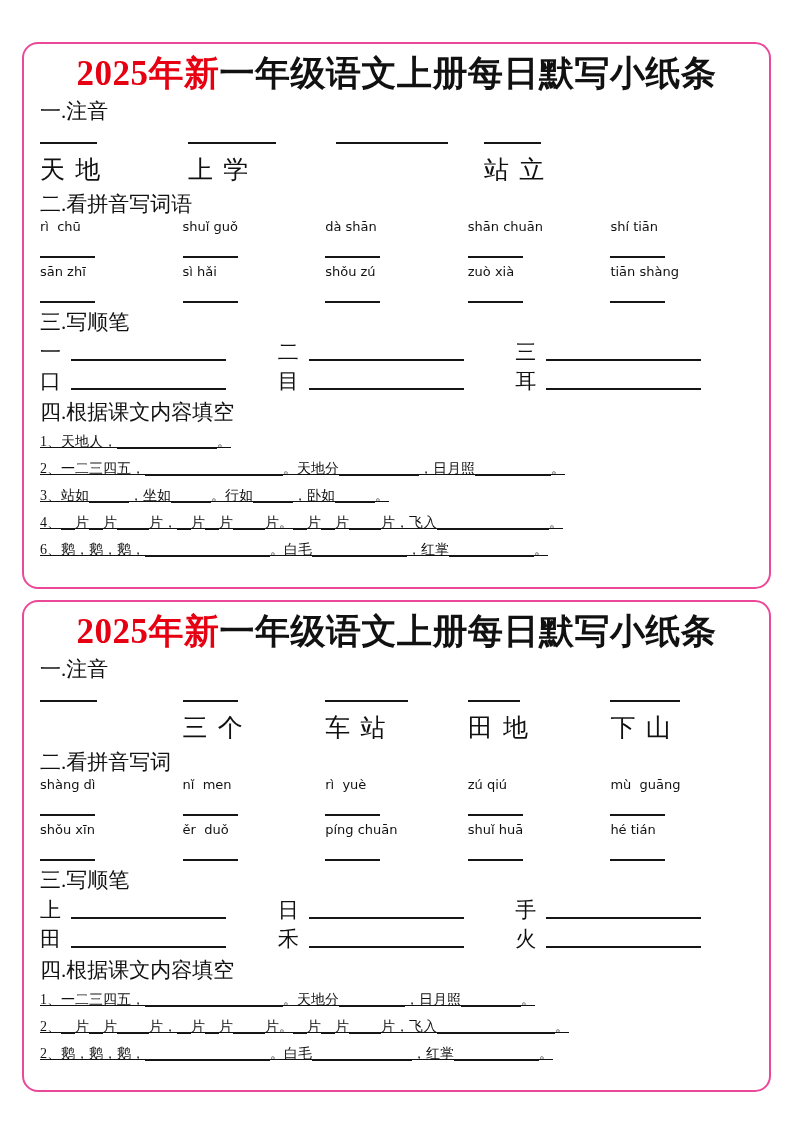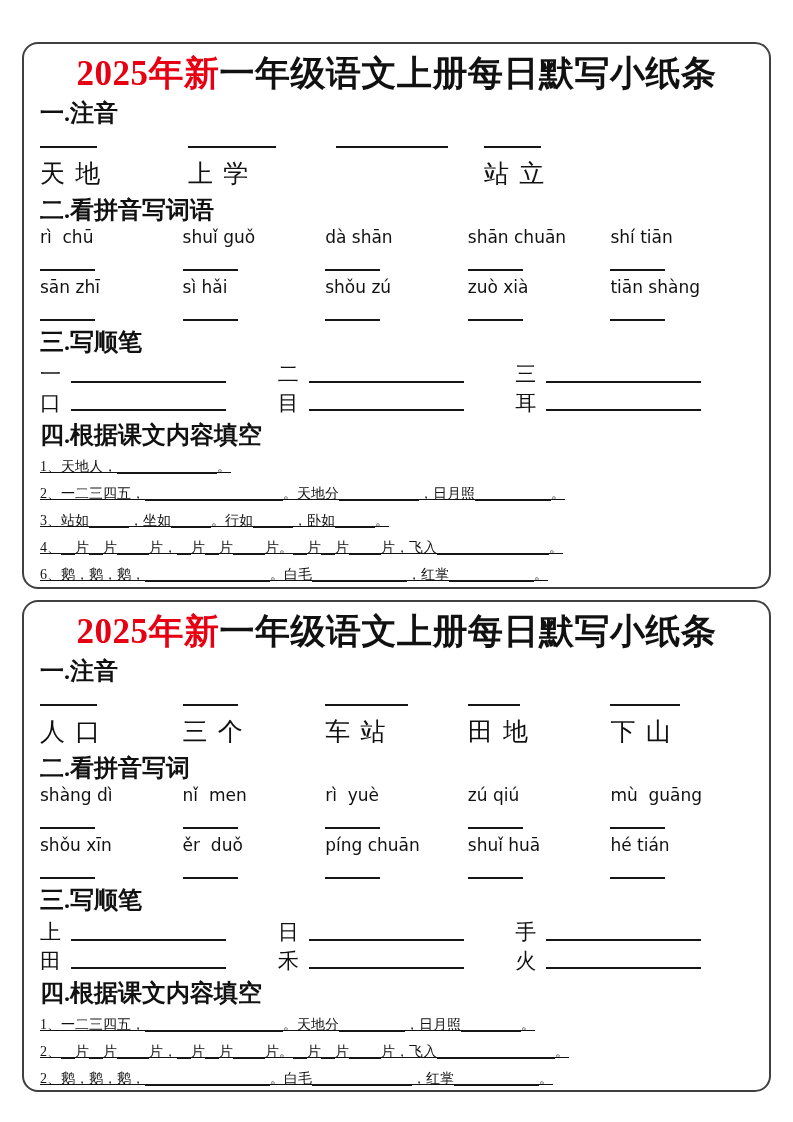--- a/index.html
+++ b/index.html
@@ -9,64 +9,64 @@
     width: 793px; height: 1122px;
     background: #ffffff;
     color: var(--ink);
     font-family: "Liberation Serif", "DejaVu Serif", serif;
     overflow: hidden;
   }
   .page { padding: 42px 22px 0 22px; }
 
   .card {
     width: 749px;
-    border: 2px solid #404040;
+    border: 2px solid #ec4899;
     border-radius: 16px;
     padding: 8px 16px 8px 16px;
     background: #fff;
   }
   .card.c1 { height: 547px; margin-bottom: 11px; }
   .card.c2 { height: 492px; }
 
   .title {
     margin: 2px 0 3px 0;
     text-align: center;
     font-size: 35px;
     font-weight: bold;
     line-height: 1.12;
     letter-spacing: 0.5px;
     white-space: nowrap;
   }
   .title .red { color: var(--red); }
 
   h2.sec {
     margin: 5px 0 0 0;
-    font-size: 24px;
-    font-weight: bold;
+    font-size: 21px;
+    font-weight: normal;
     line-height: 1.28;
   }
 
   .blankline {
     display: block;
     height: 0;
     border-bottom: 2px solid #161616;
   }
 
   
   .zy-row { display: flex; margin-top: 17px; }
   .zy-cell { width: 148px; }
   .zy-word { margin-top: 9px; font-size: 25px; letter-spacing: 2px; }
 
   
   .py-block { margin-top: 1px; }
   .py-row { display: flex; }
   .py-cell {
     width: 148px;
     font-family: "DejaVu Sans", sans-serif;
-    font-size: 17px;
+    font-size: 13px;
     line-height: 1.25;
     white-space: pre;
   }
   .py-row.blanks { margin-top: 21px; margin-bottom: 6px; }
 
   
   .st-block { margin-top: 2px; }
   .st-row { display: flex; margin-top: 4px; }
   .st-cell { width: 247px; display: flex; align-items: flex-end; font-size: 21px; line-height: 1.18; }
   .st-line { width: 155px; margin: 0 0 4px 10px; border-bottom: 2px solid #161616; height: 0; flex: none; }
@@ -177,21 +177,20 @@
         <div class="fill-line"><span class="fill-text">6、鹅，鹅，鹅，</span><span class="fill-blank" style="width: 125px;"></span><span class="fill-text">。白毛</span><span class="fill-blank" style="width: 95px;"></span><span class="fill-text">，红掌</span><span class="fill-blank" style="width: 85px;"></span><span class="fill-text">。</span></div>
       </div>
   </section>
 
   <section class="card c2">
     <h1 class="title"><span class="red">2025年新</span><span>一年级语文上册每日默写小纸条</span></h1>
     <h2 class="sec">一.注音</h2>
     <div class="zy-row">
         <div class="zy-cell">
           <span class="blankline" style="width: 57px;"></span>
-          <div class="zy-word">人 口</div>
         </div>
         <div class="zy-cell">
           <span class="blankline" style="width: 55px;"></span>
           <div class="zy-word">三 个</div>
         </div>
         <div class="zy-cell">
           <span class="blankline" style="width: 83px;"></span>
           <div class="zy-word">车 站</div>
         </div>
         <div class="zy-cell">

